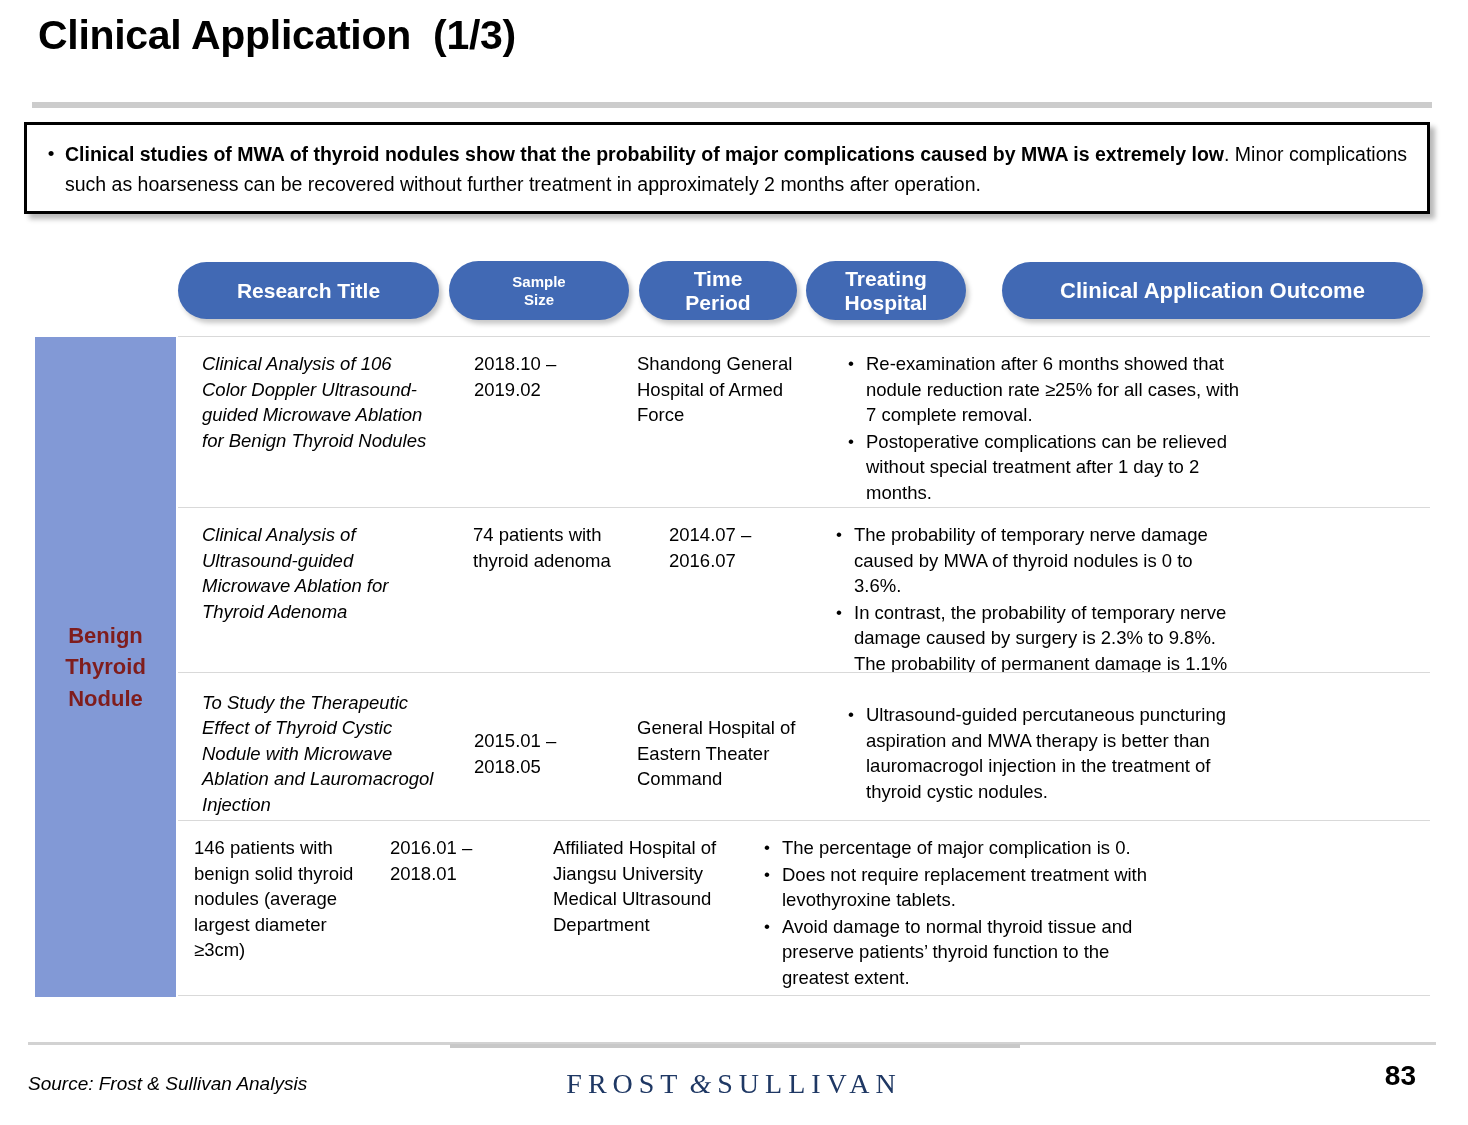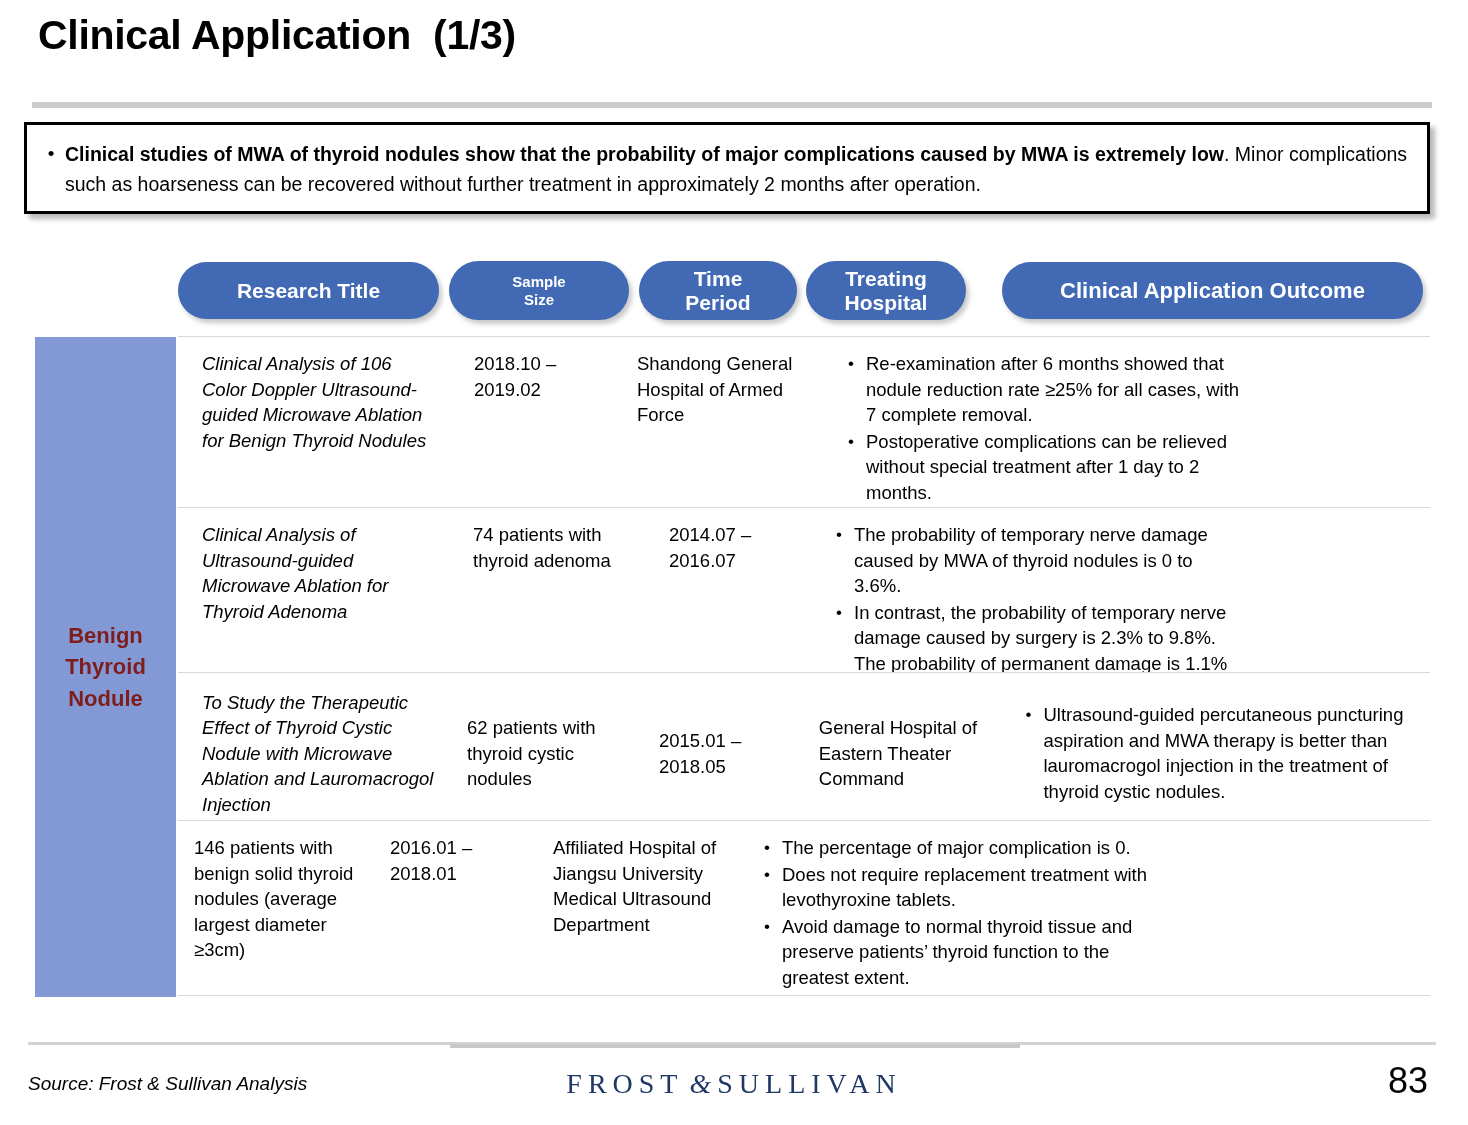--- a/index.html
+++ b/index.html
@@ -190,24 +190,24 @@
     letter-spacing: 6px;
     color: #1f3864;
   }
   .brand .amp {
     font-style: italic;
     letter-spacing: 0;
     padding: 0 6px;
   }
   .page-number {
     position: absolute;
-    right: 40px;
+    right: 52px;
     top: 1060px;
-    font-size: 36px;
-    font-weight: normal;
+    font-size: 28px;
+    font-weight: bold;
   }
 </style>
 </head>
 <body>
 
 <div class="slide-title">Clinical Application  (1/3)</div>
 <div class="title-rule"></div>
 
 <div class="callout">
   <div class="callout-inner">
@@ -278,23 +278,20 @@
             <span class="btext">In contrast, the probability of temporary nerve damage caused by surgery is 2.3% to 9.8%. The probability of permanent damage is 1.1% to 2 %.</span>
           </li>
       </ul>
     </div>
   </div>
 
   <div class="trow r3">
     <div class="cell c-title">
         <p>To Study the Therapeutic Effect of Thyroid Cystic Nodule with Microwave Ablation and Lauromacrogol Injection</p>
       </div>
-    <div class="cell c-sample">
-        <p>62 patients with thyroid cystic nodules</p>
-      </div>
     <div class="cell c-time">
         <p>2015.01 – 2018.05</p>
       </div>
     <div class="cell c-hosp">
         <p>General Hospital of Eastern Theater Command</p>
       </div>
     <div class="cell c-outcome">
       <ul class="blist">
         <li>
             <span class="bdot">•</span>

